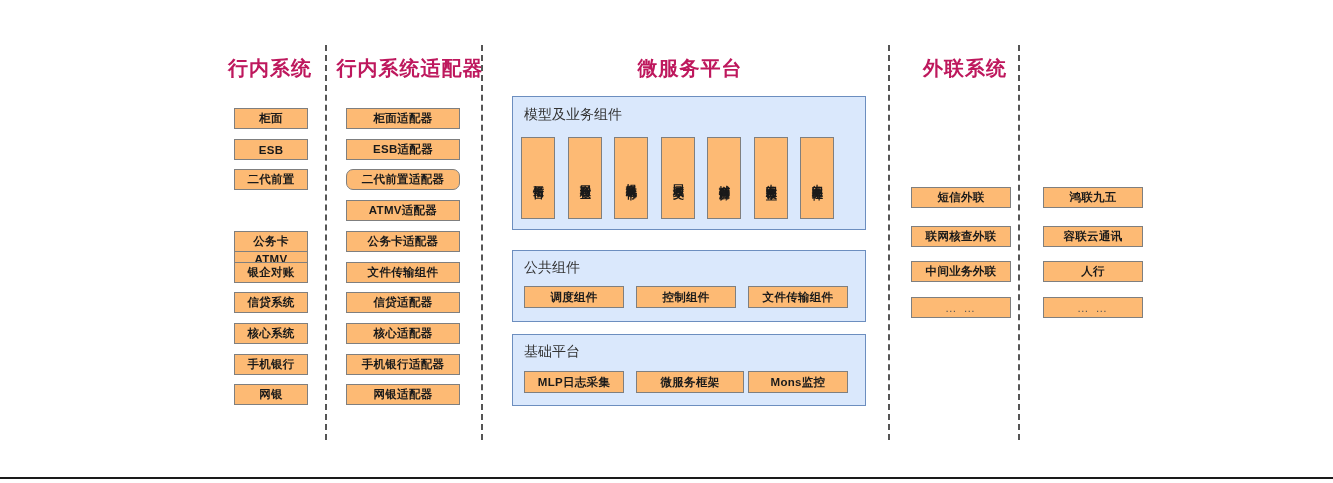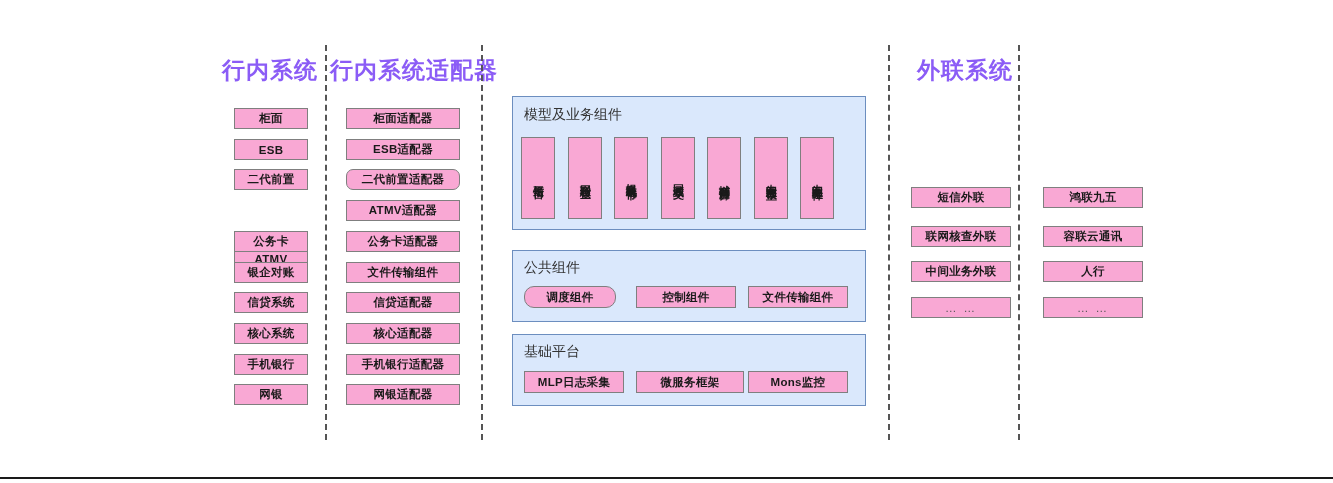--- a/index.html
+++ b/index.html
@@ -16,38 +16,38 @@
     width: 1333px;
     height: 483px;
     background: #ffffff;
     overflow: hidden;
   }
 
   
   .col-title {
     position: absolute;
     text-align: center;
-    font-size: 23px;
+    font-size: 20px;
     font-weight: bold;
-    color: #8b5cf6;
+    color: #be185d;
     letter-spacing: 1px;
     white-space: nowrap;
   }
 
   
   .divider {
     position: absolute;
     width: 0;
     border-left: 2px dashed #555555;
   }
 
   
   .node {
     position: absolute;
-    background: #f9a8d4;
+    background: #fdba74;
     border: 1px solid #7f7f7f;
     box-sizing: border-box;
     display: flex;
     align-items: center;
     justify-content: center;
     font-size: 11.5px;
     font-weight: bold;
     color: #1a1a1a;
     white-space: nowrap;
     letter-spacing: 0.3px;
@@ -90,20 +90,21 @@
     border-top: 2px solid #1a1a1a;
   }
 </style>
 </head>
 <body>
 
 <div id="canvas">
 
   <div class="col-title" style="left:205px; top:55px; width:130px;">行内系统</div>
   <div class="col-title" style="left:330px; top:55px; width:160px;">行内系统适配器</div>
+  <div class="col-title" style="left:610px; top:55px; width:160px;">微服务平台</div>
   <div class="col-title" style="left:895px; top:55px; width:140px;">外联系统</div>
 
   <div class="divider" style="left:325px; top:45px; height:395px;"></div>
   <div class="divider" style="left:481px; top:45px; height:395px;"></div>
   <div class="divider" style="left:888px; top:45px; height:395px;"></div>
   <div class="divider" style="left:1018px; top:45px; height:395px;"></div>
 
   <div class="node" style="left:234px; top:108px; width:74px; height:21px;">柜面</div>
   <div class="node" style="left:234px; top:139px; width:74px; height:21px;">ESB</div>
   <div class="node" style="left:234px; top:169px; width:74px; height:21px;">二代前置</div>
@@ -133,21 +134,21 @@
   <div class="node vert" style="left:568px; top:137px; width:34px; height:82px;">联网核查</div>
   <div class="node vert" style="left:614px; top:137px; width:34px; height:82px;">银联及银行卡</div>
   <div class="node vert" style="left:661px; top:137px; width:34px; height:82px;">同城票交</div>
   <div class="node vert" style="left:707px; top:137px; width:34px; height:82px;">城商行清算</div>
   <div class="node vert" style="left:754px; top:137px; width:34px; height:82px;">中间业务模型</div>
   <div class="node vert" style="left:800px; top:137px; width:34px; height:82px;">中间业务组件</div>
 
   <div class="panel" style="left:512px; top:250px; width:354px; height:72px;"></div>
   <div class="panel-title" style="left:524px; top:259px;">公共组件</div>
 
-  <div class="node" style="left:524px; top:286px; width:92px; height:22px;border-radius:10px;">调度组件</div>
+  <div class="node" style="left:524px; top:286px; width:100px; height:22px;">调度组件</div>
   <div class="node" style="left:636px; top:286px; width:100px; height:22px;">控制组件</div>
   <div class="node" style="left:748px; top:286px; width:100px; height:22px;">文件传输组件</div>
 
   <div class="panel" style="left:512px; top:334px; width:354px; height:72px;"></div>
   <div class="panel-title" style="left:524px; top:343px;">基础平台</div>
 
   <div class="node" style="left:524px; top:371px; width:100px; height:22px;">MLP日志采集</div>
   <div class="node" style="left:636px; top:371px; width:108px; height:22px;">微服务框架</div>
   <div class="node" style="left:748px; top:371px; width:100px; height:22px;">Mons监控</div>
 

